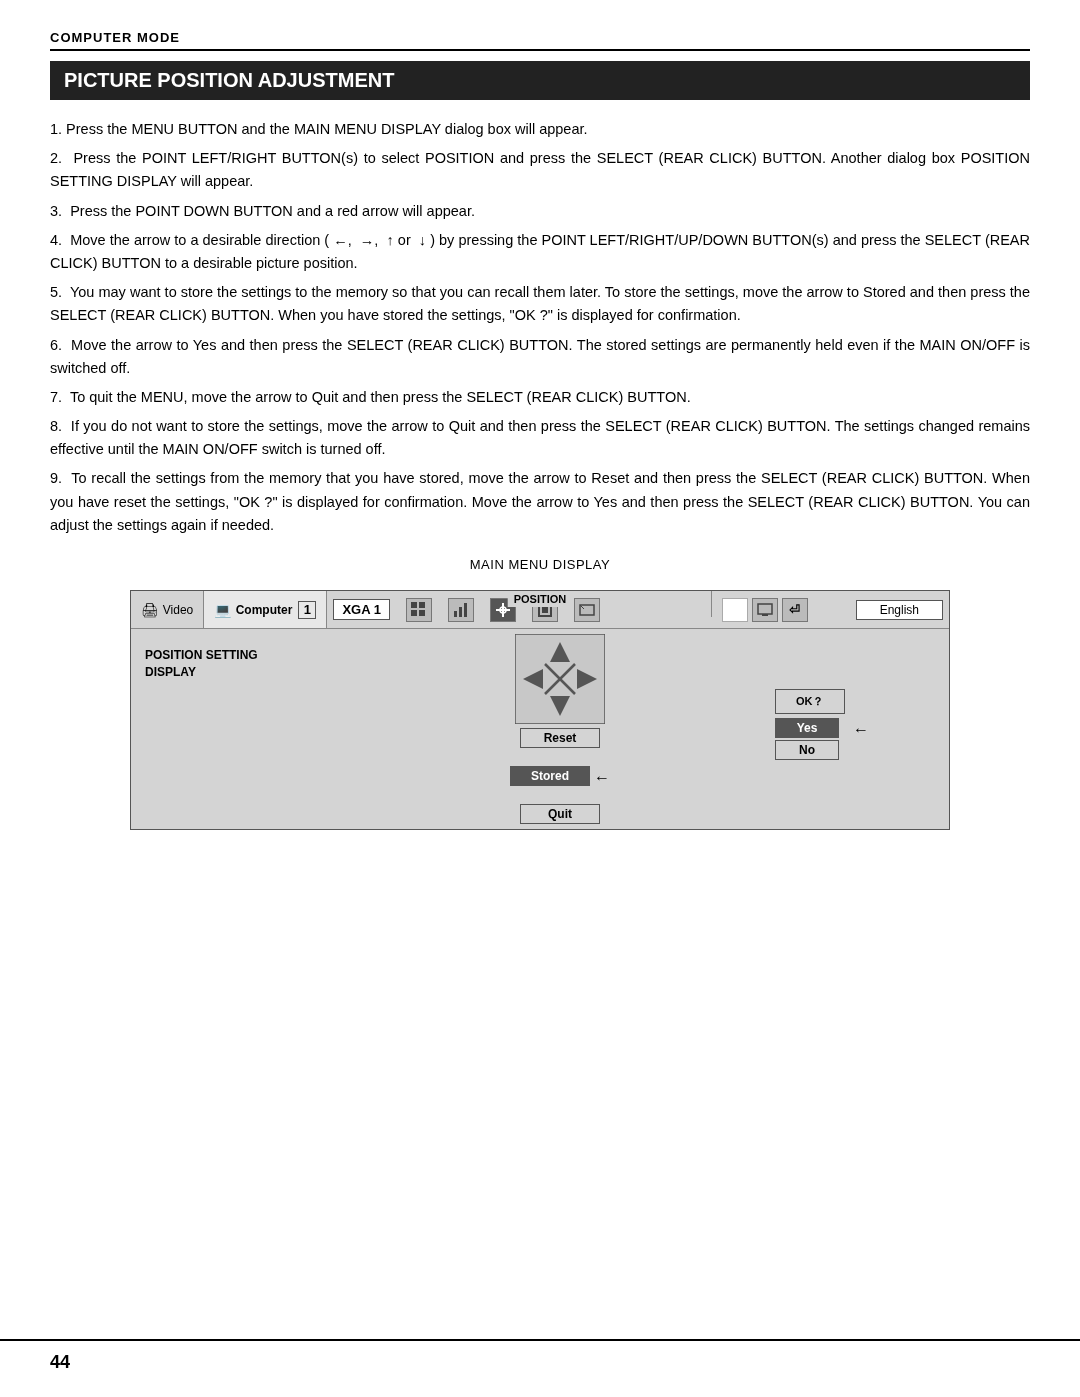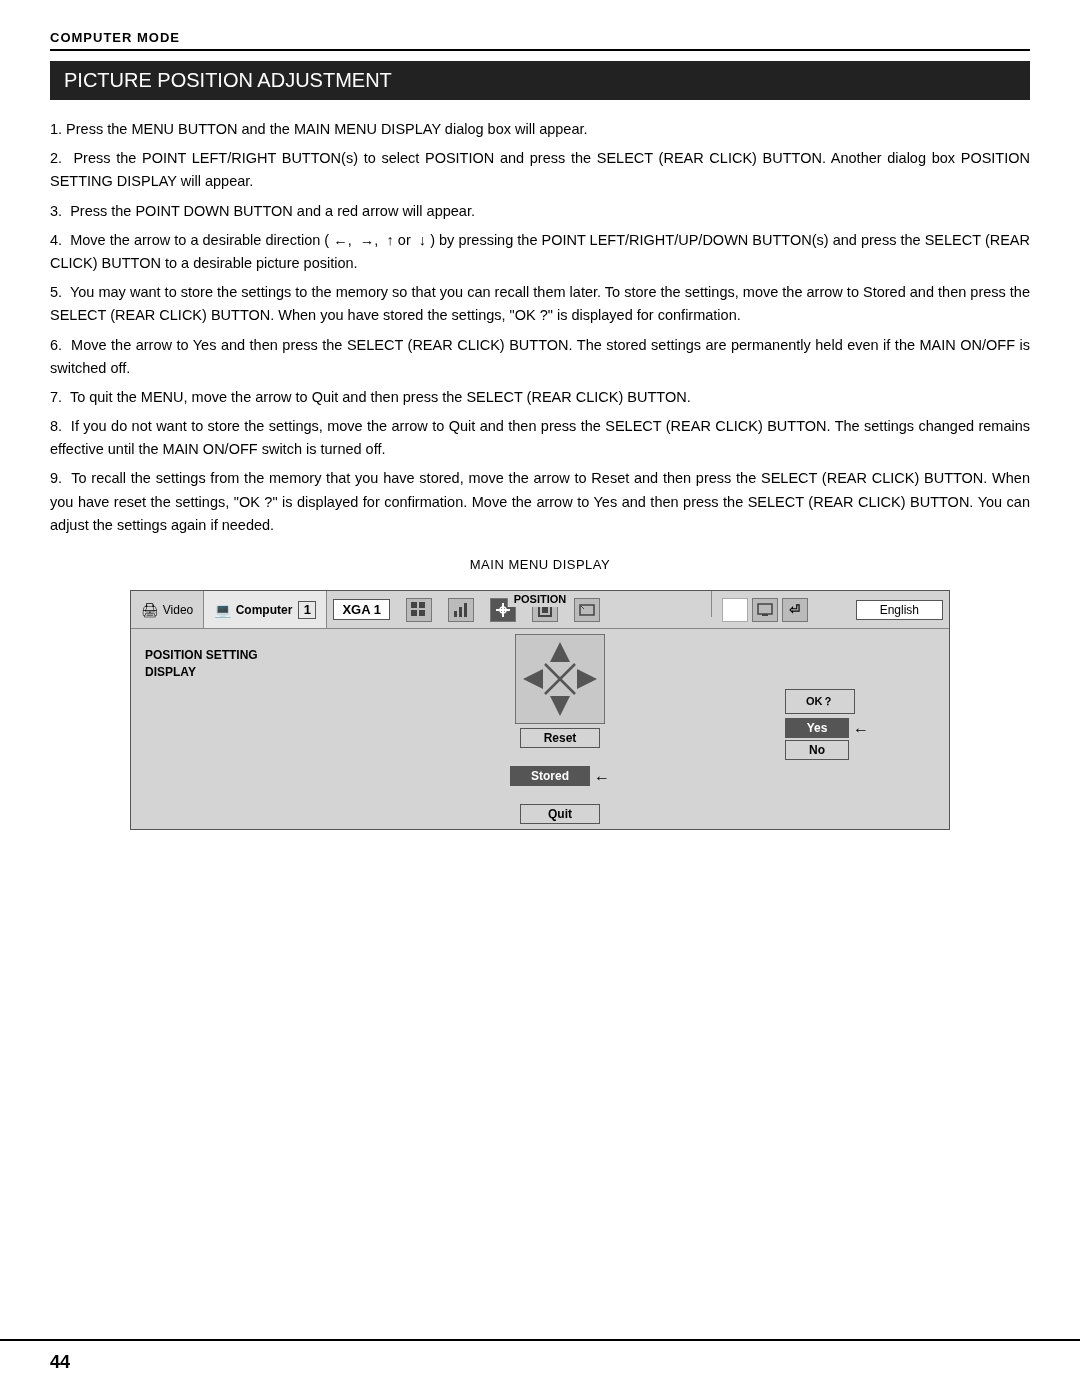--- a/index.html
+++ b/index.html
@@ -24,21 +24,21 @@
       text-transform: uppercase;
       border-bottom: 2px solid #000;
       padding-bottom: 4px;
       margin-bottom: 10px;
     }
 
     .title-box {
       background: #222;
       color: #fff;
       font-size: 20px;
-      font-weight: normal;
+      font-weight: bold;
       padding: 8px 14px;
       margin-bottom: 18px;
       display: inline-block;
       width: 100%;
     }
 
     .instructions {
       font-size: 14.5px;
       line-height: 1.6;
       margin-bottom: 18px;
@@ -270,21 +270,21 @@
 
     .stored-row {
       display: flex;
       align-items: center;
       gap: 4px;
     }
 
     .yes-row {
       display: flex;
       align-items: center;
-      gap: 4px;
+      gap: 14px;
     }
 
     .page-number {
       position: absolute;
       bottom: 24px;
       left: 50px;
       font-size: 18px;
       font-weight: bold;
     }
 

